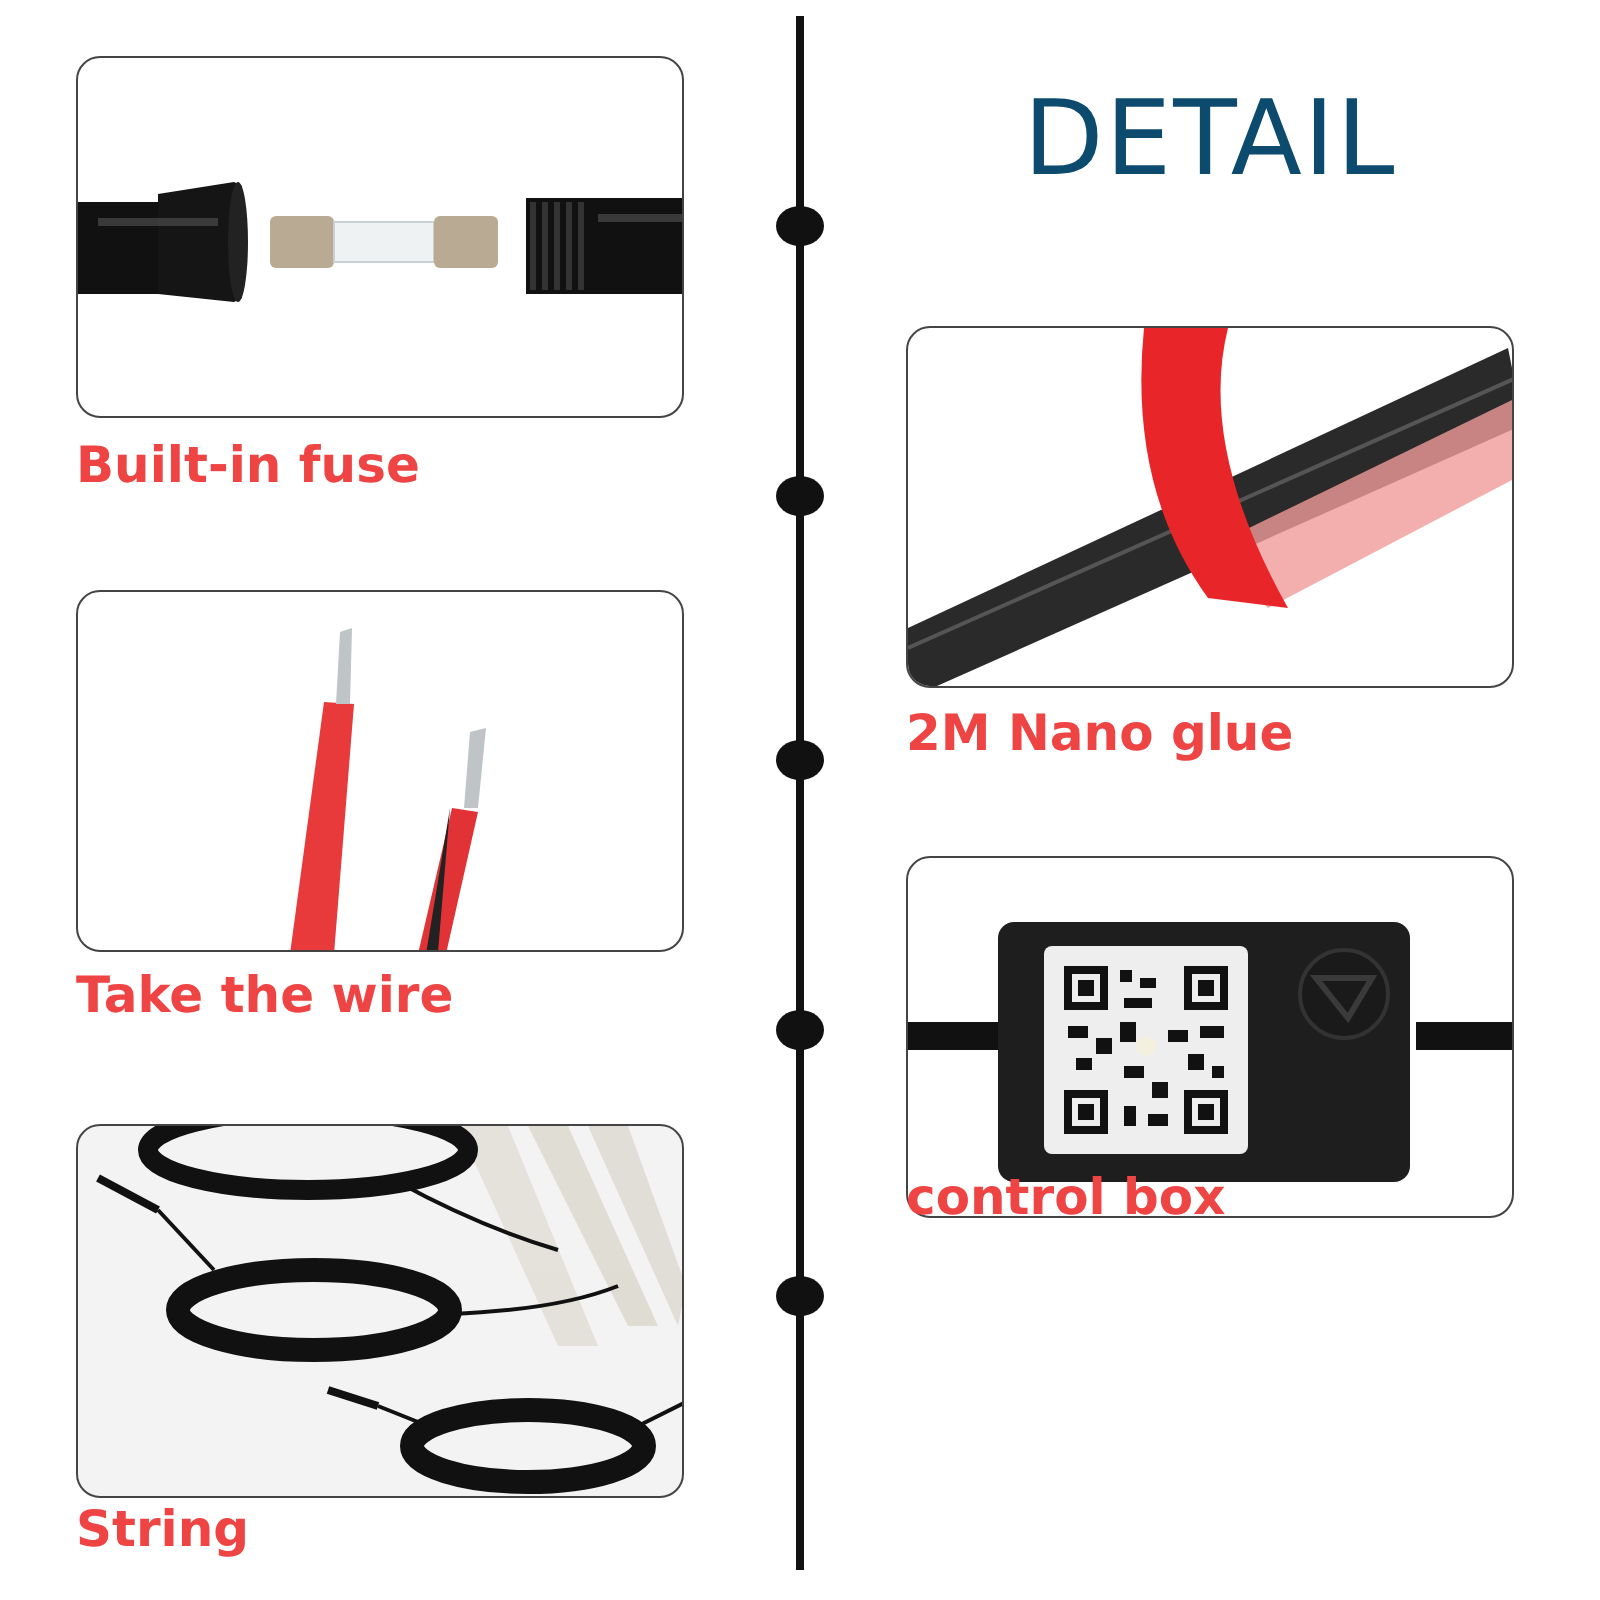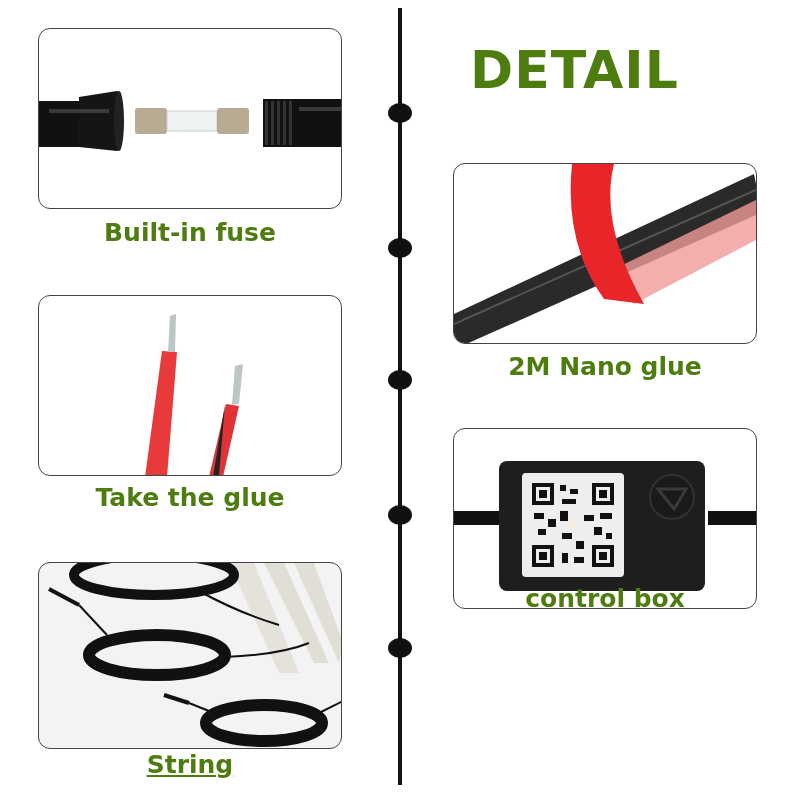--- a/index.html
+++ b/index.html
@@ -1,23 +1,23 @@
 <!DOCTYPE html>
 <html><head>
   <meta charset="utf-8">
   <style>
     html, body { margin: 0; padding: 0; background: #ffffff; }
     body { width: 800px; height: 800px; position: relative; overflow: hidden;
            font-family: "DejaVu Sans", sans-serif; }
     .panel { position: absolute; border: 1.5px solid #444; border-radius: 12px;
              background: #fff; overflow: hidden; box-sizing: border-box; }
-    .caption { position: absolute; font-weight: bold; color: #4d7c0f; font-size: 25px;
-               text-align: center; white-space: nowrap; }
-    .title { position: absolute; left: 470px; width: 270px; top: 40px; text-align: left;
-             font-size: 52px; font-weight: bold; color: #4d7c0f; letter-spacing: 1px;
+    .caption { position: absolute; font-weight: bold; color: #ef4444; font-size: 25px;
+               text-align: left; white-space: nowrap; }
+    .title { position: absolute; left: 470px; width: 270px; top: 40px; text-align: center;
+             font-size: 52px; font-weight: normal; color: #0c4a6e; letter-spacing: 1px;
              font-family: "DejaVu Sans", sans-serif; }
     .vline { position: absolute; left: 398px; top: 8px; width: 4px; height: 777px; background: #111; }
     .dot { position: absolute; width: 24px; height: 20px; border-radius: 50%; background: #111; left: 388px; }
     svg { display: block; }
   </style>
 </head>
 <body>
 
 <div class="title">DETAIL</div>
 
@@ -57,21 +57,21 @@
   <svg width="304" height="181" viewBox="0 0 304 181">
 
     <path d="M123 55 L138 56 L128 181 L106 181 Z" fill="#e8393b"></path>
     <path d="M129 56 L131 20 L137 18 L136 56 Z" fill="#bfc4c7"></path>
 
     <path d="M187 108 L200 110 L184 181 L170 181 Z" fill="#e13335"></path>
     <path d="M186 108 L180 180 L174 181 Z" fill="#222"></path>
     <path d="M193 108 L196 70 L204 68 L200 108 Z" fill="#bfc4c7"></path>
   </svg>
 </div>
-<div class="caption" style="left:38px; width:304px; top:483px;">Take the glue</div>
+<div class="caption" style="left:38px; width:304px; top:483px;">Take the wire</div>
 
 <div class="panel" style="left:38px; top:562px; width:304px; height:187px; background:#f3f3f3;">
   <svg width="304" height="187" viewBox="0 0 304 187">
 
     <g opacity="0.55">
       <path d="M190 0 L215 0 L260 110 L240 110 Z" fill="#d8d4c6"></path>
       <path d="M225 0 L245 0 L290 100 L275 100 Z" fill="#cfcabb"></path>
       <path d="M255 0 L275 0 L304 80 L300 100 Z" fill="#d2cdbf"></path>
     </g>
 
@@ -82,21 +82,21 @@
     <line x1="40" y1="42" x2="68" y2="72" stroke="#111" stroke-width="2"></line>
     <ellipse cx="118" cy="92" rx="68" ry="20" fill="none" stroke="#111" stroke-width="12"></ellipse>
     <path d="M186 94 Q240 92 270 80" stroke="#111" stroke-width="2" fill="none"></path>
 
     <line x1="125" y1="132" x2="150" y2="140" stroke="#111" stroke-width="4"></line>
     <line x1="150" y1="140" x2="175" y2="150" stroke="#111" stroke-width="2"></line>
     <ellipse cx="225" cy="160" rx="58" ry="18" fill="none" stroke="#111" stroke-width="12"></ellipse>
     <path d="M280 150 L304 138" stroke="#111" stroke-width="2"></path>
   </svg>
 </div>
-<div class="caption" style="left:38px; width:304px; top:750px;text-decoration:underline;">String</div>
+<div class="caption" style="left:38px; width:304px; top:750px;">String</div>
 
 <div class="panel" style="left:453px; top:163px; width:304px; height:181px;">
   <svg width="304" height="181" viewBox="0 0 304 181">
 
     <path d="M0 150 L300 10 L304 30 L304 50 L10 181 L0 181 Z" fill="#2a2a2a"></path>
     <path d="M0 160 L304 25" stroke="#555" stroke-width="2"></path>
 
     <path d="M150 110 L304 35 L304 75 L180 140 Z" fill="#f09a9a" opacity="0.8"></path>
 
     <path d="M118 0 L160 0 Q145 60 190 140 L150 135 Q110 80 118 0 Z" fill="#e8262a"></path>

